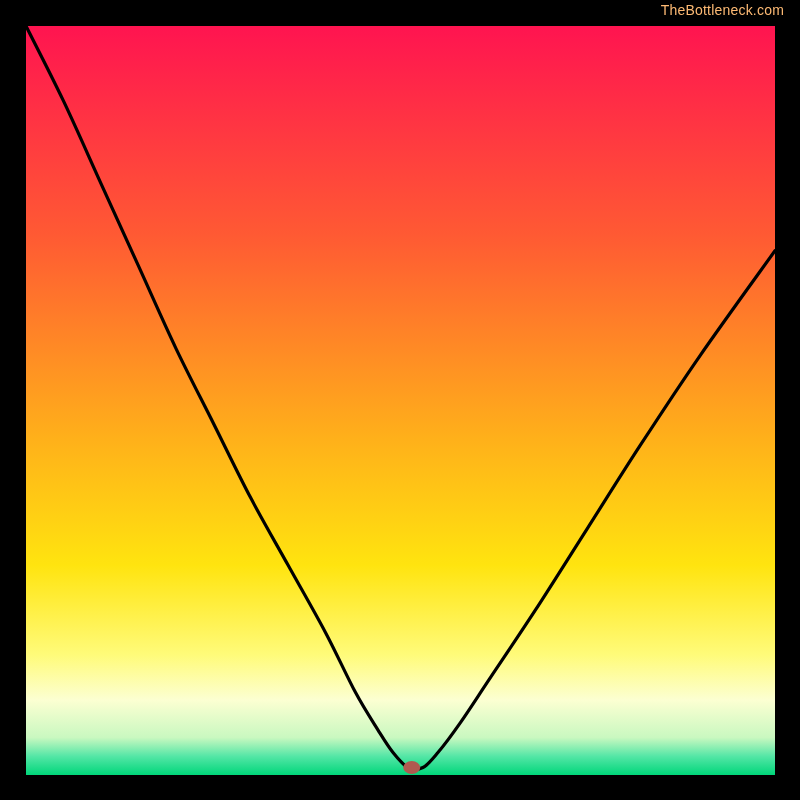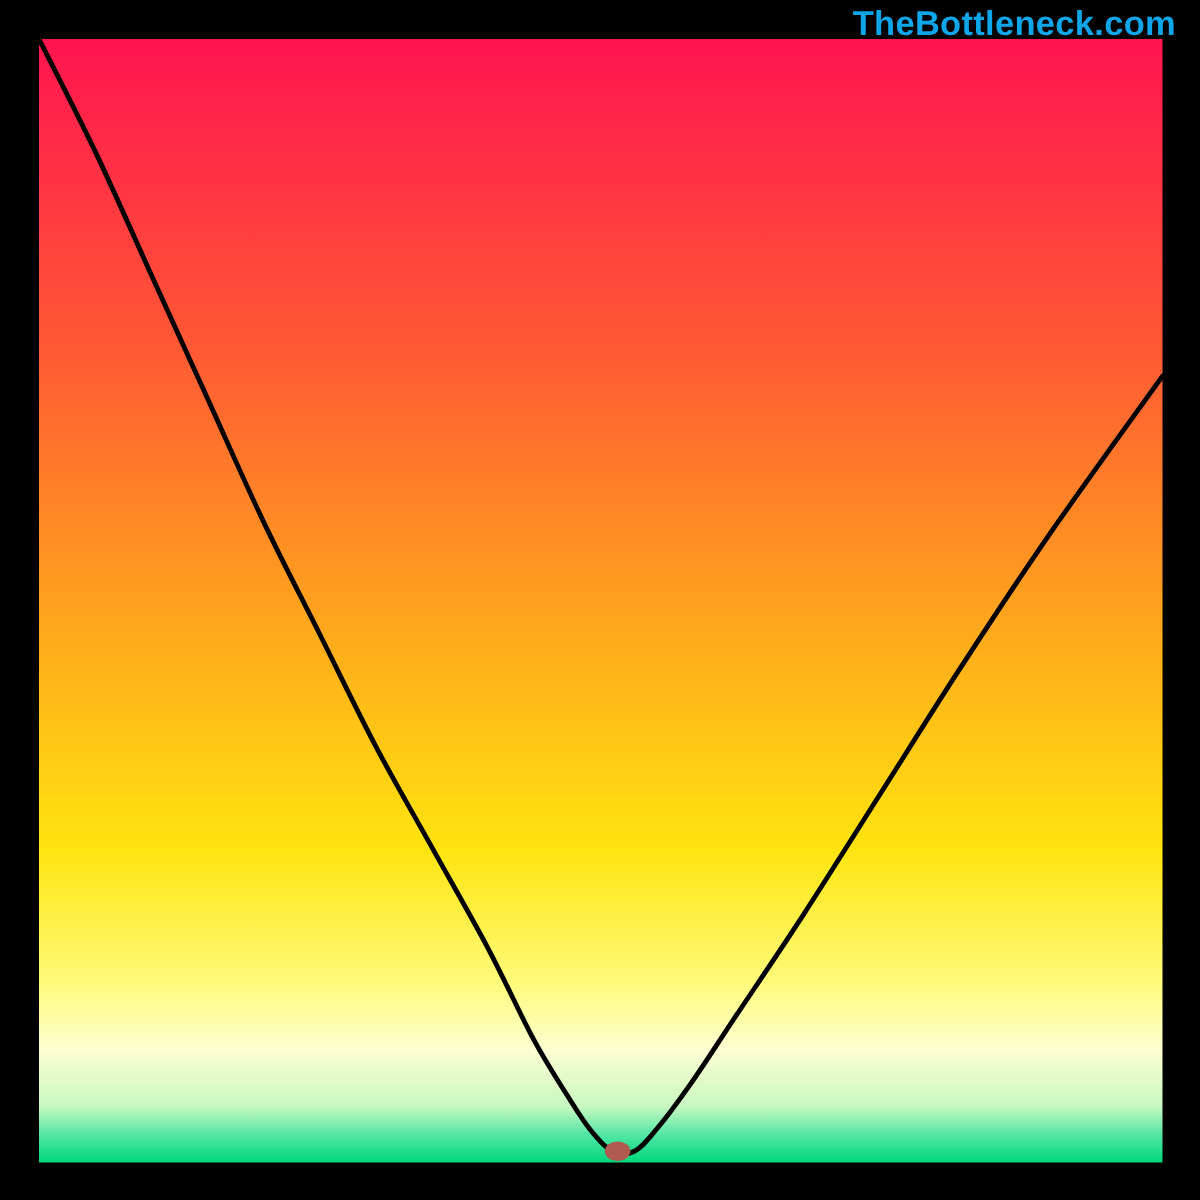--- a/index.html
+++ b/index.html
@@ -13,23 +13,23 @@
   }
   .chart-wrap {
     position: relative;
     width: 800px;
     height: 800px;
   }
   .watermark {
     position: absolute;
     top: 2px;
     right: 16px;
-    color: #0ea5e9;
-    font-size: 23px;
-    font-weight: 700;
+    color: #fdba74;
+    font-size: 14px;
+    font-weight: 400;
     letter-spacing: 0.2px;
     z-index: 3;
   }
   svg {
     position: absolute;
     top: 0;
     left: 0;
   }
 </style>
 </head>

